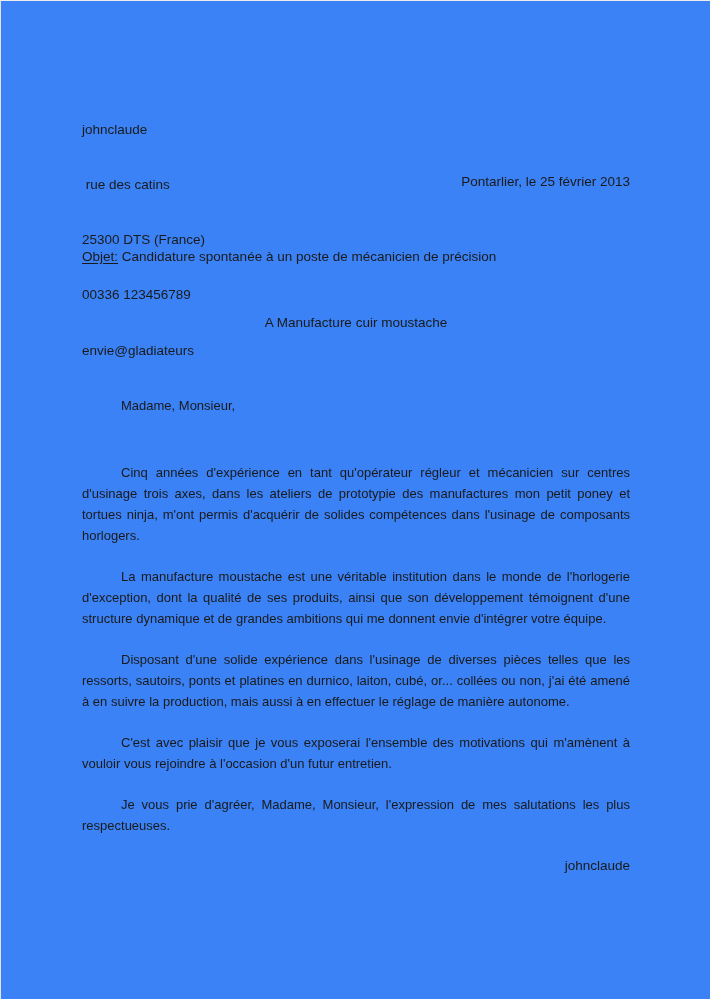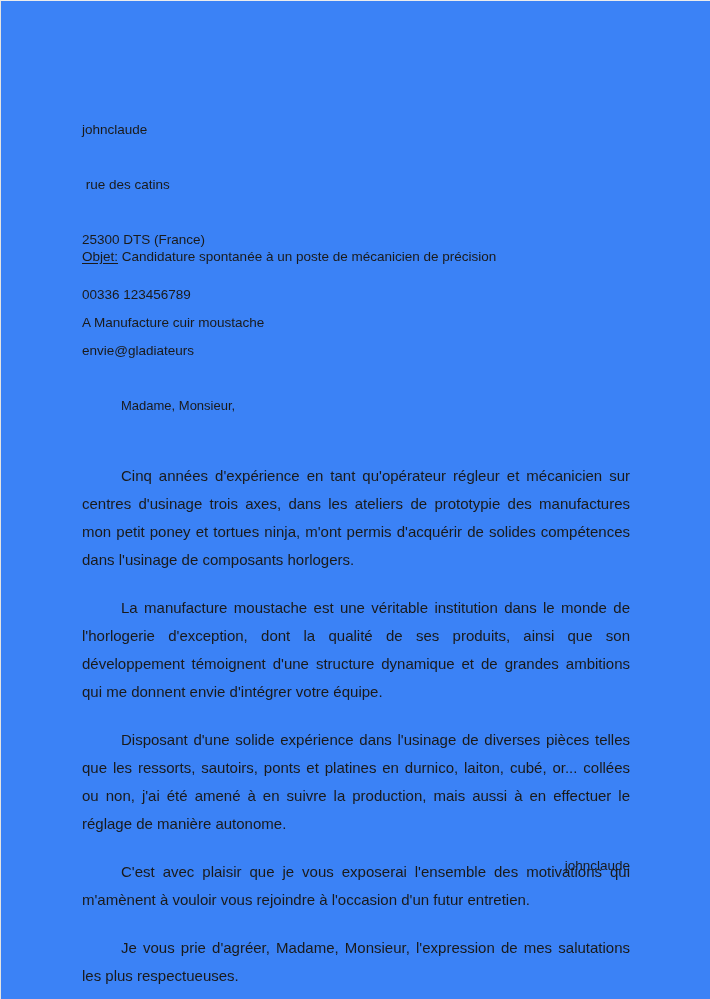--- a/index.html
+++ b/index.html
@@ -70,21 +70,21 @@
     text-decoration: underline;
     text-underline-offset: 2px;
   }
 
   
   .recipient {
     position: absolute;
     left: 0;
     top: 313px;
     width: 548px;
-    text-align: left;
+    text-align: center;
     font-size: 13.5px;
     line-height: 17.5px;
   }
   .recipient-line { display: block; }
 
   
   .salutation {
     position: absolute;
     left: 39px;
     top: 396px;
@@ -94,22 +94,22 @@
 
   
   .body-copy {
     position: absolute;
     left: 0;
     top: 461px;
     width: 548px;
   }
   .paragraph {
     margin: 0 0 20px 0;
-    font-size: 15px;
-    line-height: 28px;
+    font-size: 13px;
+    line-height: 21px;
     text-align: justify;
     text-justify: inter-word;
     text-indent: 39px;
     hyphens: none;
   }
   .paragraph:last-child { margin-bottom: 17px; }
 
   
   .signature {
     position: absolute;
@@ -128,20 +128,21 @@
   <div class="sheet">
 
     <div class="sender">
       <span class="sender-line">johnclaude</span>
       <span class="sender-line"> rue des catins</span>
       <span class="sender-line">25300 DTS (France)</span>
       <span class="sender-line">00336 123456789</span>
       <span class="sender-line">envie@gladiateurs</span>
     </div>
 
+    <div class="date-line">Pontarlier, le 25 février 2013</div>
 
     <div class="objet">
       <span class="objet-label">Objet:</span><span> Candidature spontanée à un poste de mécanicien de précision</span>
     </div>
 
     <div class="recipient">
       <span class="recipient-line">A Manufacture cuir moustache</span>
     </div>
 
     <div class="salutation">Madame, Monsieur,</div>

